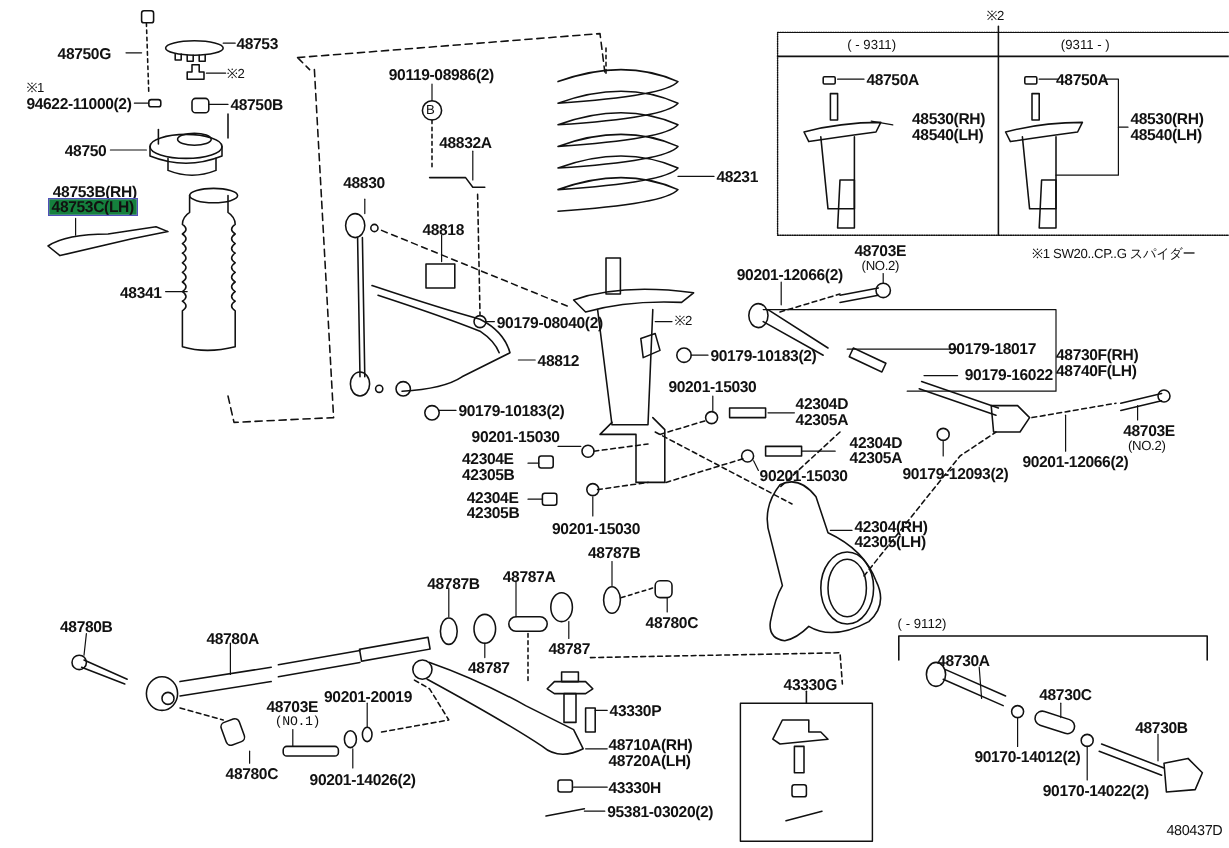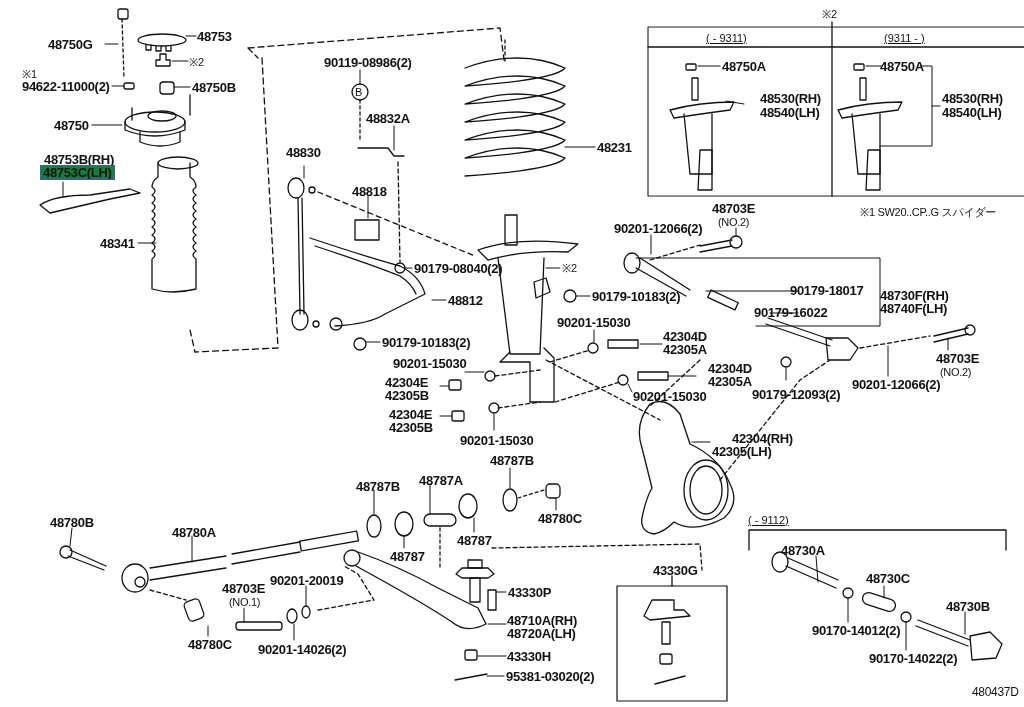--- a/index.html
+++ b/index.html
@@ -5,21 +5,21 @@
   html, body { margin:0; padding:0; background:#ffffff; }
   body { width:1024px; height:707px; position:relative; overflow:hidden;
          font-family:"Liberation Sans", sans-serif; color:#111; }
   #canvas { position:absolute; left:0; top:0; width:1024px; height:707px; }
   .lbl { position:absolute; font-family:"Liberation Sans Narrow","Liberation Sans", sans-serif;
          font-weight:bold; font-size:13px; line-height:13px; white-space:nowrap;
          letter-spacing:-0.3px; color:#111; cursor:pointer; }
   .lbl.small { font-size:11px; font-weight:normal; }
   .lbl.thin { font-weight:normal; font-size:11px; }
   .sel { background:#15803d; outline:1px solid #5050b8; color:#111; }
-  .boxhead { position:absolute; font-size:11px; font-weight:normal; white-space:nowrap;text-decoration:underline; }
+  .boxhead { position:absolute; font-size:11px; font-weight:normal; white-space:nowrap; }
 </style>
 </head>
 <body>
 
 <svg id="canvas" viewBox="0 0 1024 707" xmlns="http://www.w3.org/2000/svg" fill="none" stroke="#111" stroke-width="1.3" stroke-linejoin="round" stroke-linecap="round">
 
   <path d="M248 48 L500 28 L504 60 M248 48 L258 58 M262 58 L278 348 L195 352 L190 330" stroke-dasharray="6 4"></path>
 
   <g>
     <rect x="118" y="9" width="10" height="10" rx="2"></rect>
@@ -337,53 +337,53 @@
 <div class="lbl" style="left:414px;top:262px;">90179-08040(2)</div>
 <div class="lbl thin" style="left:562px;top:262px;">※2</div>
 <div class="lbl" style="left:448px;top:294px;">48812</div>
 <div class="lbl" style="left:592px;top:290px;">90179-10183(2)</div>
 <div class="lbl" style="left:382px;top:336px;">90179-10183(2)</div>
 
 <div class="lbl" style="left:614px;top:222px;">90201-12066(2)</div>
 <div class="lbl" style="left:712px;top:202px;">48703E</div>
 <div class="lbl small" style="left:718px;top:216px;">(NO.2)</div>
 <div class="lbl" style="left:790px;top:284px;">90179-18017</div>
-<div class="lbl" style="left:754px;top:306px;">90179-16022</div>
+<div class="lbl" style="left:804px;top:306px;">90179-16022</div>
 <div class="lbl" style="left:880px;top:289px;">48730F(RH)</div>
 <div class="lbl" style="left:880px;top:302px;">48740F(LH)</div>
 <div class="lbl" style="left:557px;top:316px;">90201-15030</div>
 <div class="lbl" style="left:663px;top:330px;">42304D</div>
 <div class="lbl" style="left:663px;top:343px;">42305A</div>
 <div class="lbl" style="left:708px;top:362px;">42304D</div>
 <div class="lbl" style="left:708px;top:375px;">42305A</div>
 <div class="lbl" style="left:633px;top:390px;">90201-15030</div>
 <div class="lbl" style="left:393px;top:357px;">90201-15030</div>
 <div class="lbl" style="left:385px;top:376px;">42304E</div>
 <div class="lbl" style="left:385px;top:389px;">42305B</div>
 <div class="lbl" style="left:389px;top:408px;">42304E</div>
 <div class="lbl" style="left:389px;top:421px;">42305B</div>
 <div class="lbl" style="left:460px;top:434px;">90201-15030</div>
 <div class="lbl" style="left:752px;top:388px;">90179-12093(2)</div>
 <div class="lbl" style="left:852px;top:378px;">90201-12066(2)</div>
 <div class="lbl" style="left:936px;top:352px;">48703E</div>
 <div class="lbl small" style="left:940px;top:366px;">(NO.2)</div>
-<div class="lbl" style="left:732px;top:432px;">42304(RH)</div>
+<div class="lbl" style="left:712px;top:432px;">42304(RH)</div>
 <div class="lbl" style="left:712px;top:445px;">42305(LH)</div>
 
 <div class="lbl" style="left:356px;top:480px;">48787B</div>
 <div class="lbl" style="left:419px;top:474px;">48787A</div>
 <div class="lbl" style="left:490px;top:454px;">48787B</div>
 <div class="lbl" style="left:390px;top:550px;">48787</div>
 <div class="lbl" style="left:457px;top:534px;">48787</div>
 <div class="lbl" style="left:538px;top:512px;">48780C</div>
 
 <div class="lbl" style="left:50px;top:516px;">48780B</div>
 <div class="lbl" style="left:172px;top:526px;">48780A</div>
 <div class="lbl" style="left:222px;top:582px;">48703E</div>
-<div class="lbl small" style="left:229px;top:596px;">(NO.1)</div>
+<div class="lbl small" style="left:229px;top:596px;font-family:Liberation Mono, monospace;">(NO.1)</div>
 <div class="lbl" style="left:270px;top:574px;">90201-20019</div>
 <div class="lbl" style="left:258px;top:643px;">90201-14026(2)</div>
 <div class="lbl" style="left:188px;top:638px;">48780C</div>
 
 <div class="lbl" style="left:508px;top:586px;">43330P</div>
 <div class="lbl" style="left:507px;top:614px;">48710A(RH)</div>
 <div class="lbl" style="left:507px;top:627px;">48720A(LH)</div>
 <div class="lbl" style="left:507px;top:650px;">43330H</div>
 <div class="lbl" style="left:506px;top:670px;">95381-03020(2)</div>
 

